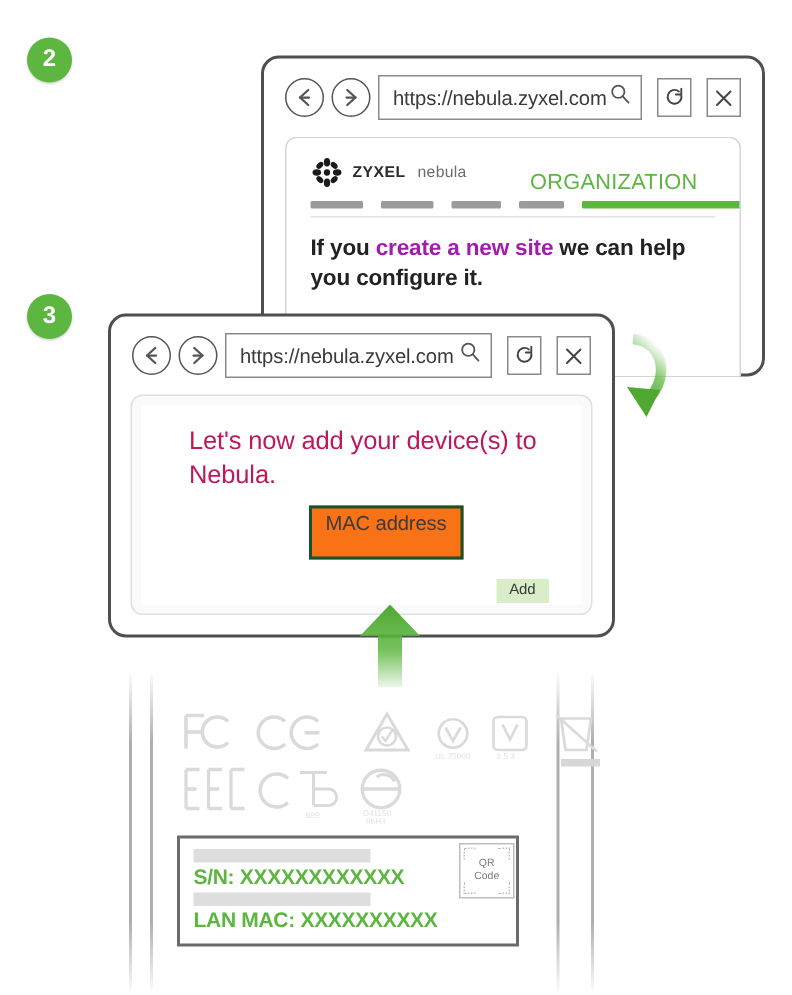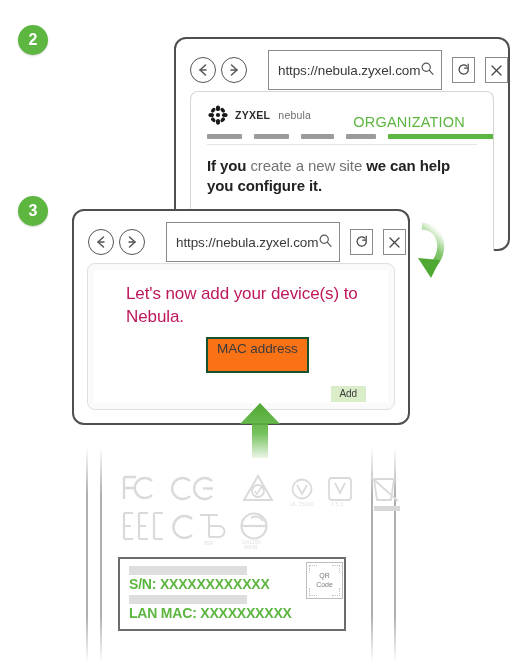--- a/index.html
+++ b/index.html
@@ -72,24 +72,24 @@
     display: flex;
     align-items: center;
     justify-content: center;
     flex: 0 0 auto;
     background: #fff;
   }
   .nav-circle svg { display: block; }
 
   .url-field {
     flex: 1 1 auto;
-    height: 40px;
+    height: 30px;
     border: 1.4px solid #8a8a8a;
     box-sizing: border-box;
-    margin-left: 16px;
+    margin-left: 0;
     display: flex;
     align-items: center;
     padding: 0 6px 0 9px;
     background: #fff;
   }
   .url-text {
     flex: 1 1 auto;
     font-size: 13.5px;
     color: #3a3a3a;
     letter-spacing: -0.1px;
@@ -174,21 +174,21 @@
     background: #e4e4e4;
   }
   .promo-text {
     margin-top: 17px;
     font-size: 15px;
     font-weight: bold;
     color: #222222;
     line-height: 1.32;
     letter-spacing: -0.1px;
   }
-  .promo-link { color: #737373; font-weight: normal; }
+  .promo-link { color: #a21caf; font-weight: bold; }
 
   
   .content-panel-3 {
     position: absolute;
     left: 13px;
     top: 52px;
     right: 13px;
     bottom: 13px;
     border: 1.5px solid #e0e0e0;
     border-radius: 8px;

